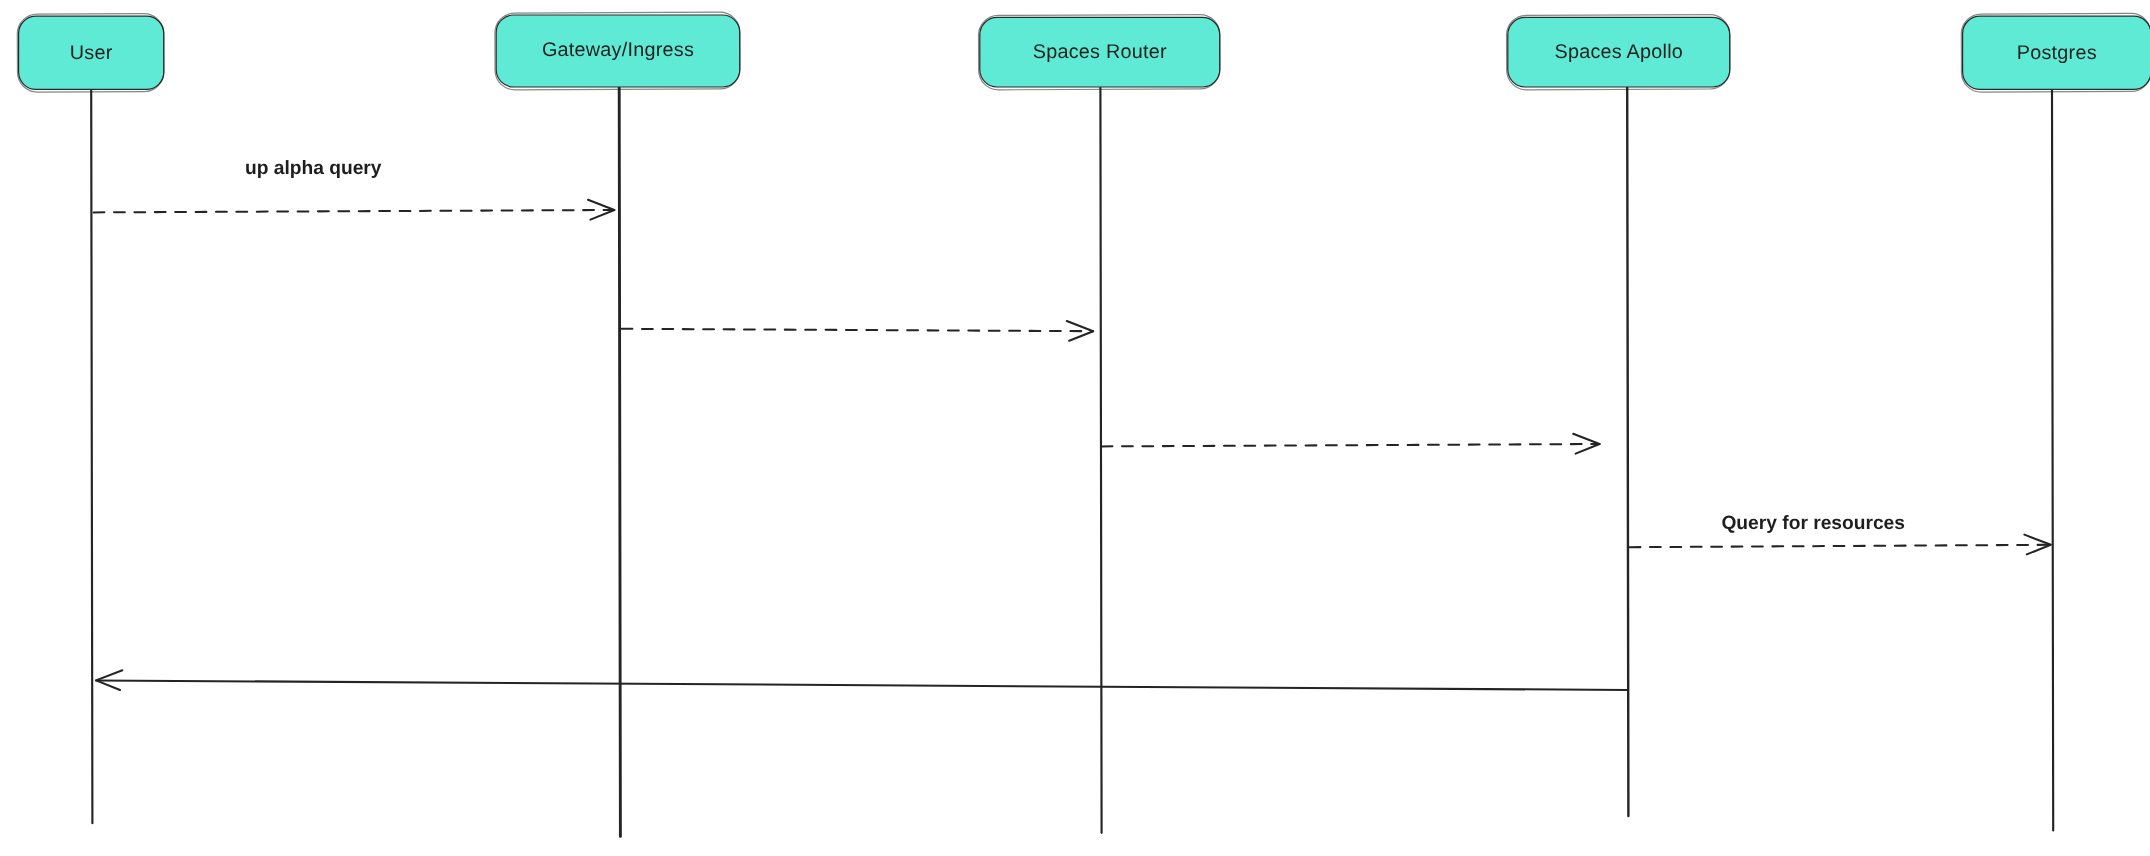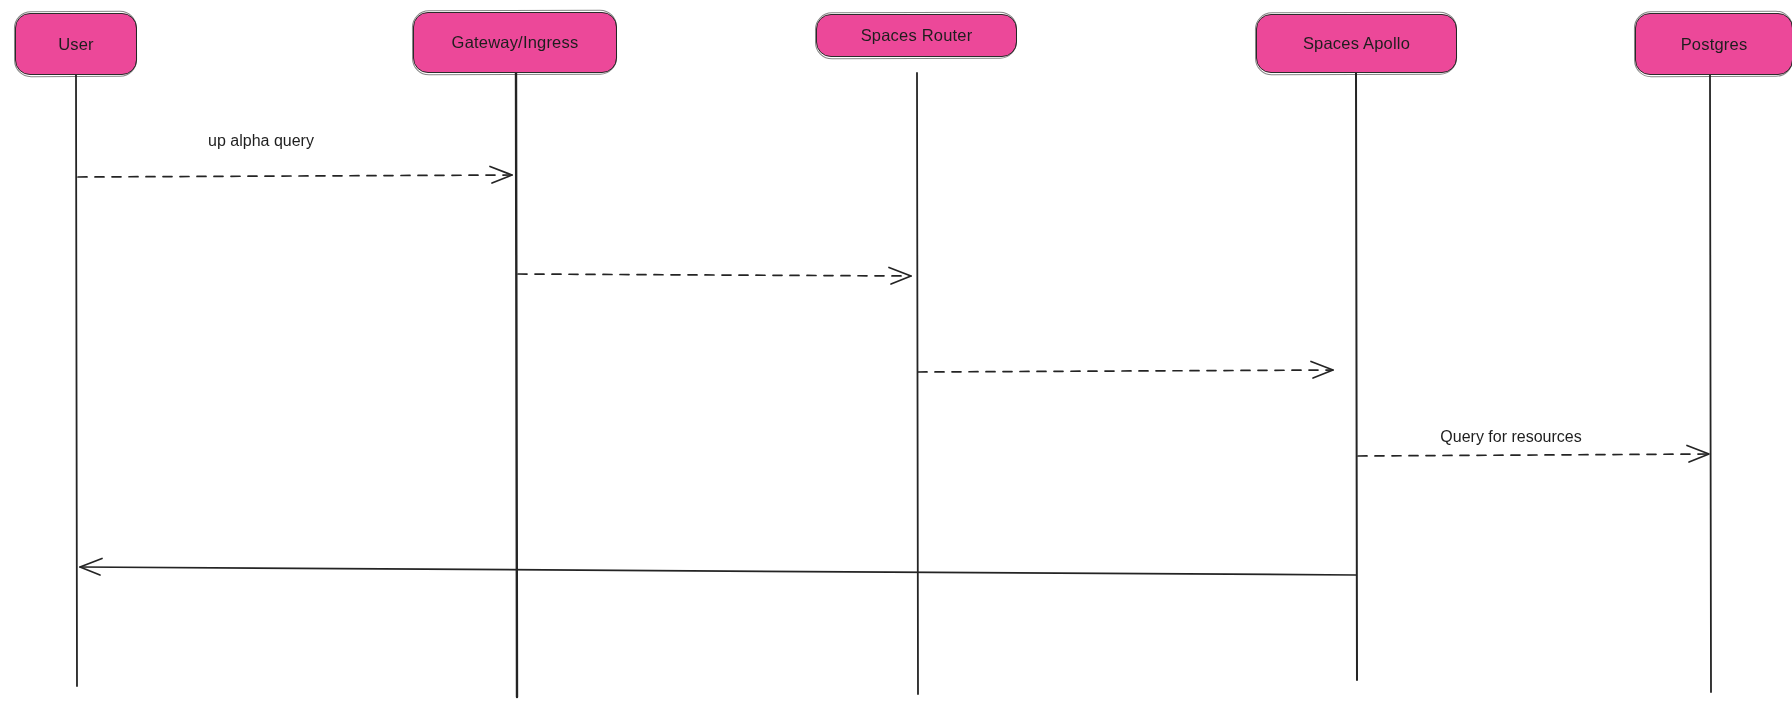--- a/index.html
+++ b/index.html
@@ -19,21 +19,21 @@
     position: absolute;
     left: 0;
     top: 0;
     width: 1792px;
     height: 713px;
     z-index: 1;
   }
   .actor {
     position: absolute;
     box-sizing: border-box;
-    background: #ec4899;
+    background: #5eead4;
     border: 1.7px solid #2b2b2b;
     border-radius: 15px;
     display: flex;
     align-items: center;
     justify-content: center;
     z-index: 3;
     font-size: 16.5px;
     letter-spacing: 0.2px;
   }
   
@@ -51,20 +51,21 @@
     z-index: 1;
     white-space: nowrap;
   }
   .msg-label {
     position: absolute;
     transform: translate(-50%, -50%);
     font-size: 16px;
     white-space: nowrap;
     z-index: 4;
     background: transparent;
+    font-weight: bold;
   }
 </style>
 </head>
 <body>
 
 <svg id="diagram-svg" viewBox="0 0 1792 713" xmlns="http://www.w3.org/2000/svg">
     <path d="M 76 75 L 77 686" fill="none" stroke="#242424" stroke-width="1.8" stroke-linecap="round" stroke-linejoin="round"></path>
     <path d="M 516 73 L 517 697" fill="none" stroke="#242424" stroke-width="2.4" stroke-linecap="round" stroke-linejoin="round"></path>
     <path d="M 917 73 L 918 694" fill="none" stroke="#242424" stroke-width="1.8" stroke-linecap="round" stroke-linejoin="round"></path>
     <path d="M 1356 73 L 1357 680" fill="none" stroke="#242424" stroke-width="2" stroke-linecap="round" stroke-linejoin="round"></path>
@@ -80,24 +81,24 @@
     <path d="M 1356 575 L 80 567" fill="none" stroke="#242424" stroke-width="1.7" stroke-linecap="round" stroke-linejoin="round"></path>
     <path d="M 102 558.5 L 80 567 L 100 575" fill="none" stroke="#242424" stroke-width="1.7" stroke-linecap="round" stroke-linejoin="round"></path>
   </svg>
 
 <div class="actor" style="left: 15px; top: 13px; width: 122px; height: 62px;">
   <span class="actor-label">User</span>
 </div>
 <div class="actor" style="left: 413px; top: 12px; width: 204px; height: 61px; text-align: center;">
   <span class="actor-label">Gateway/Ingress</span>
 </div>
-<div class="actor" style="left: 816px; top: 14px; width: 201px; height: 43px;">
+<div class="actor" style="left: 816px; top: 14px; width: 201px; height: 59px;">
   <span class="actor-label">Spaces Router</span>
 </div>
-<div class="actor" style="left: 1256px; top: 14px; width: 201px; height: 59px;">
+<div class="actor" style="left: 1256px; top: 14px; width: 186px; height: 59px;">
   <span class="actor-label">Spaces Apollo</span>
 </div>
 <div class="actor" style="left: 1635px; top: 13px; width: 158px; height: 62px;">
   <span class="actor-label">Postgres</span>
 </div>
 
 <div class="msg-label" style="left: 261px; top: 141px;">up alpha query</div>
 <div class="msg-label" style="left: 1511px; top: 417px; margin-top: 20px;">Query for resources</div>
 
 </body></html>

